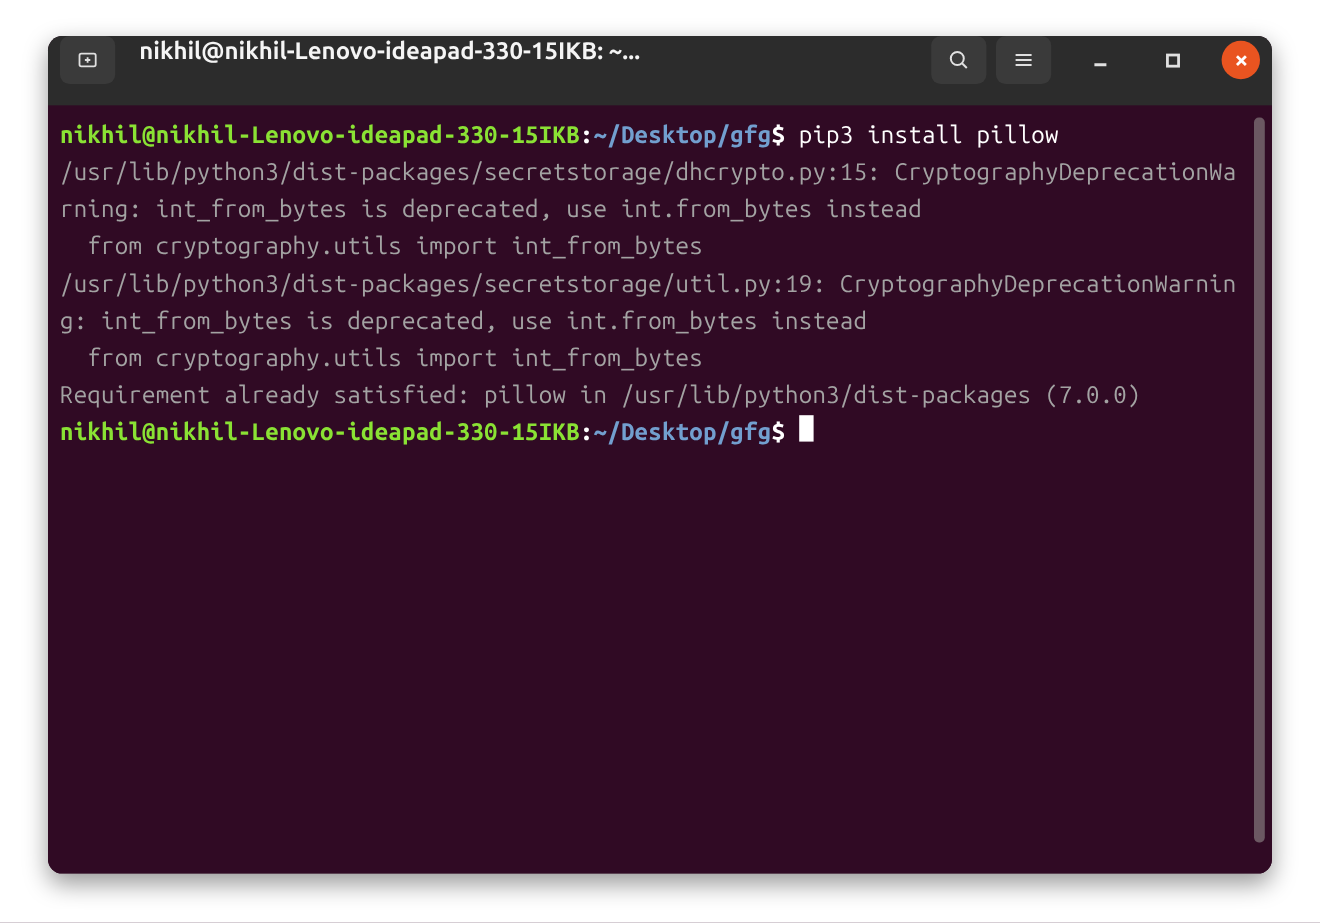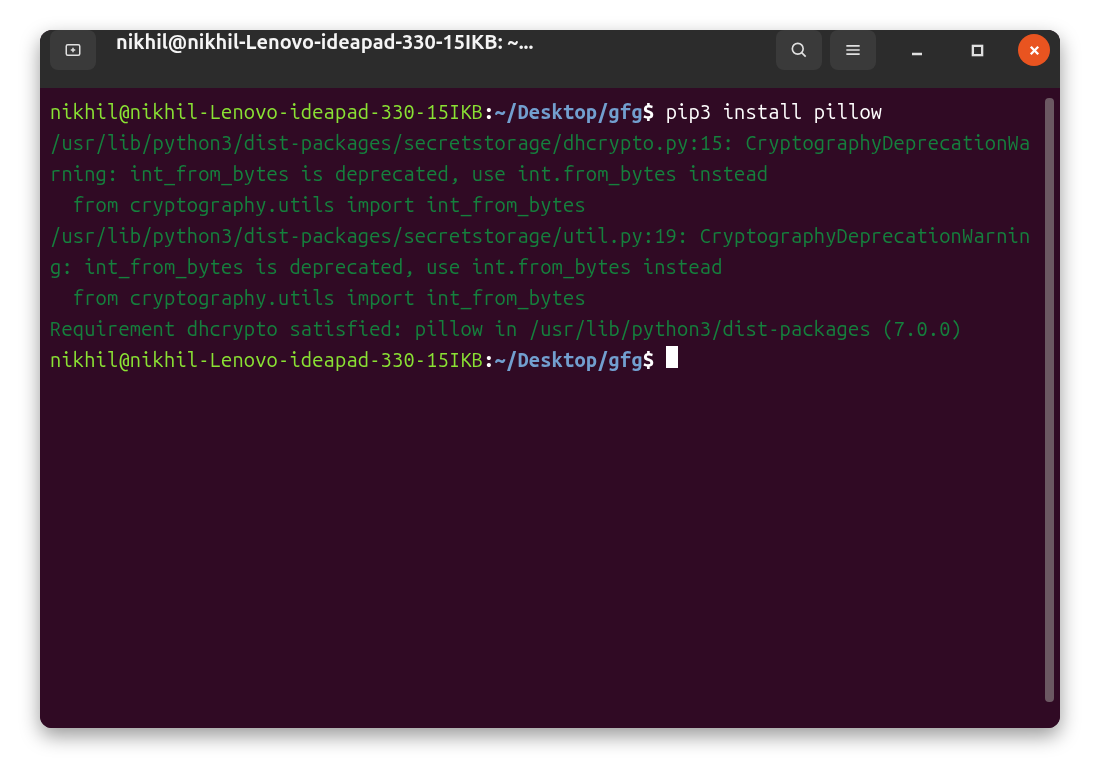--- a/index.html
+++ b/index.html
@@ -113,26 +113,26 @@
     }
     .scrollbar {
       width: 9px;
       background: #6b5862;
       border-radius: 4px;
       margin-left: 4px;
       height: 604px;
       align-self: flex-start;
       margin-top: 2px;
     }
-    .user-host { color: #8ae234; font-weight: normal; }
+    .user-host { color: #8ae234; font-weight: bold; }
     .path-sep { color: #ffffff; font-weight: bold;}
     .path { color: #729fcf; font-weight: bold; }
     .dollar { color: #ffffff; font-weight: bold; }
     .cmd { color: #ffffff; text-align: center; }
-    .out { color: #15803d; }
+    .out { color: #a3a3a3; }
     .cursor {
       display: inline-block;
       width: 12px;
       height: 22px;
       background: #ffffff;
       vertical-align: text-bottom;
       margin-bottom: 3px;
     }
   </style>
 </head>
@@ -180,17 +180,17 @@
       </div>
     </div>
   </div>
 
   <div class="terminal-body">
     <div class="terminal-content"><span class="user-host">nikhil@nikhil-Lenovo-ideapad-330-15IKB</span><span class="path-sep">:</span><span class="path">~</span><span class="path">/Desktop/gfg</span><span class="dollar">$</span><span class="cmd"> pip3 install pillow</span>
 <span class="out">/usr/lib/python3/dist-packages/secretstorage/dhcrypto.py:15: CryptographyDeprecationWarning: int_from_bytes is deprecated, use int.from_bytes instead</span>
 <span class="out">  from cryptography.utils import int_from_bytes</span>
 <span class="out">/usr/lib/python3/dist-packages/secretstorage/util.py:19: CryptographyDeprecationWarning: int_from_bytes is deprecated, use int.from_bytes instead</span>
 <span class="out">  from cryptography.utils import int_from_bytes</span>
-<span class="out">Requirement dhcrypto satisfied: pillow in /usr/lib/python3/dist-packages (7.0.0)</span>
+<span class="out">Requirement already satisfied: pillow in /usr/lib/python3/dist-packages (7.0.0)</span>
 <span class="user-host">nikhil@nikhil-Lenovo-ideapad-330-15IKB</span><span class="path-sep">:</span><span class="path">~</span><span class="path">/Desktop/gfg</span><span class="dollar">$</span> <span class="cursor"></span></div>
     <div class="scrollbar"></div>
   </div>
 </div>
 
 </body></html>

